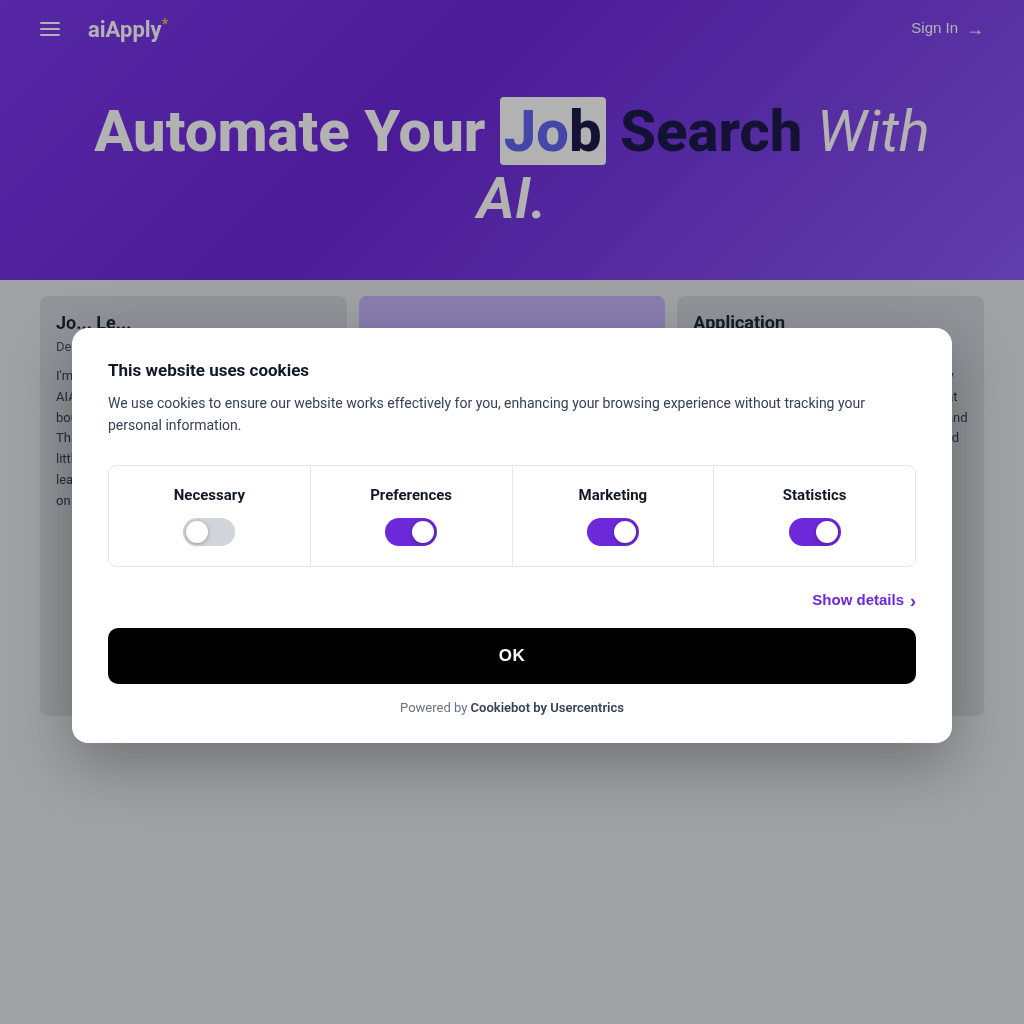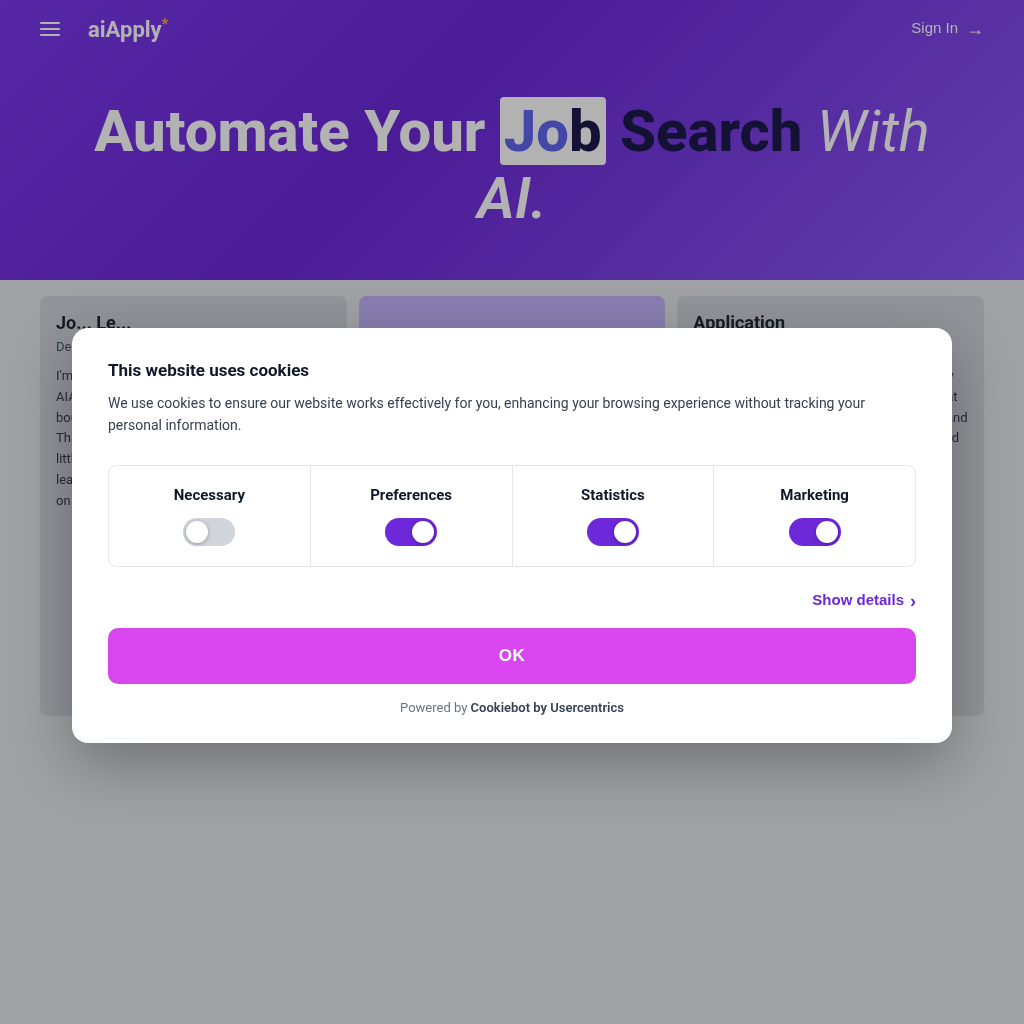--- a/index.html
+++ b/index.html
@@ -261,21 +261,21 @@
       border: none;
     }
     .chevron-right {
       font-size: 18px;
       color: #6d28d9;
     }
 
     
     .ok-btn {
       width: 100%;
-      background: #d946ef;
+      background: #000000;
       color: white;
       font-size: 17px;
       font-weight: 600;
       padding: 18px;
       border: none;
       border-radius: 10px;
       cursor: pointer;
       margin-bottom: 16px;
       letter-spacing: 0.5px;
     }
@@ -359,34 +359,34 @@
 
     <div class="toggle-section">
       <div class="toggle-label">Preferences</div>
       <div class="toggle-switch">
         <div class="toggle-track on"></div>
         <div class="toggle-thumb on"></div>
       </div>
     </div>
 
     <div class="toggle-section">
+      <div class="toggle-label">Marketing</div>
+      <div class="toggle-switch">
+        <div class="toggle-track on"></div>
+        <div class="toggle-thumb on"></div>
+      </div>
+    </div>
+
+    <div class="toggle-section">
       <div class="toggle-label">Statistics</div>
       <div class="toggle-switch">
         <div class="toggle-track on"></div>
         <div class="toggle-thumb on"></div>
       </div>
     </div>
-
-    <div class="toggle-section">
-      <div class="toggle-label">Marketing</div>
-      <div class="toggle-switch">
-        <div class="toggle-track on"></div>
-        <div class="toggle-thumb on"></div>
-      </div>
-    </div>
   </div>
 
   <div class="show-details-row">
     <button class="show-details-btn">
       <span>Show details</span>
       <span class="chevron-right">›</span>
     </button>
   </div>
 
   <button class="ok-btn">OK</button>

